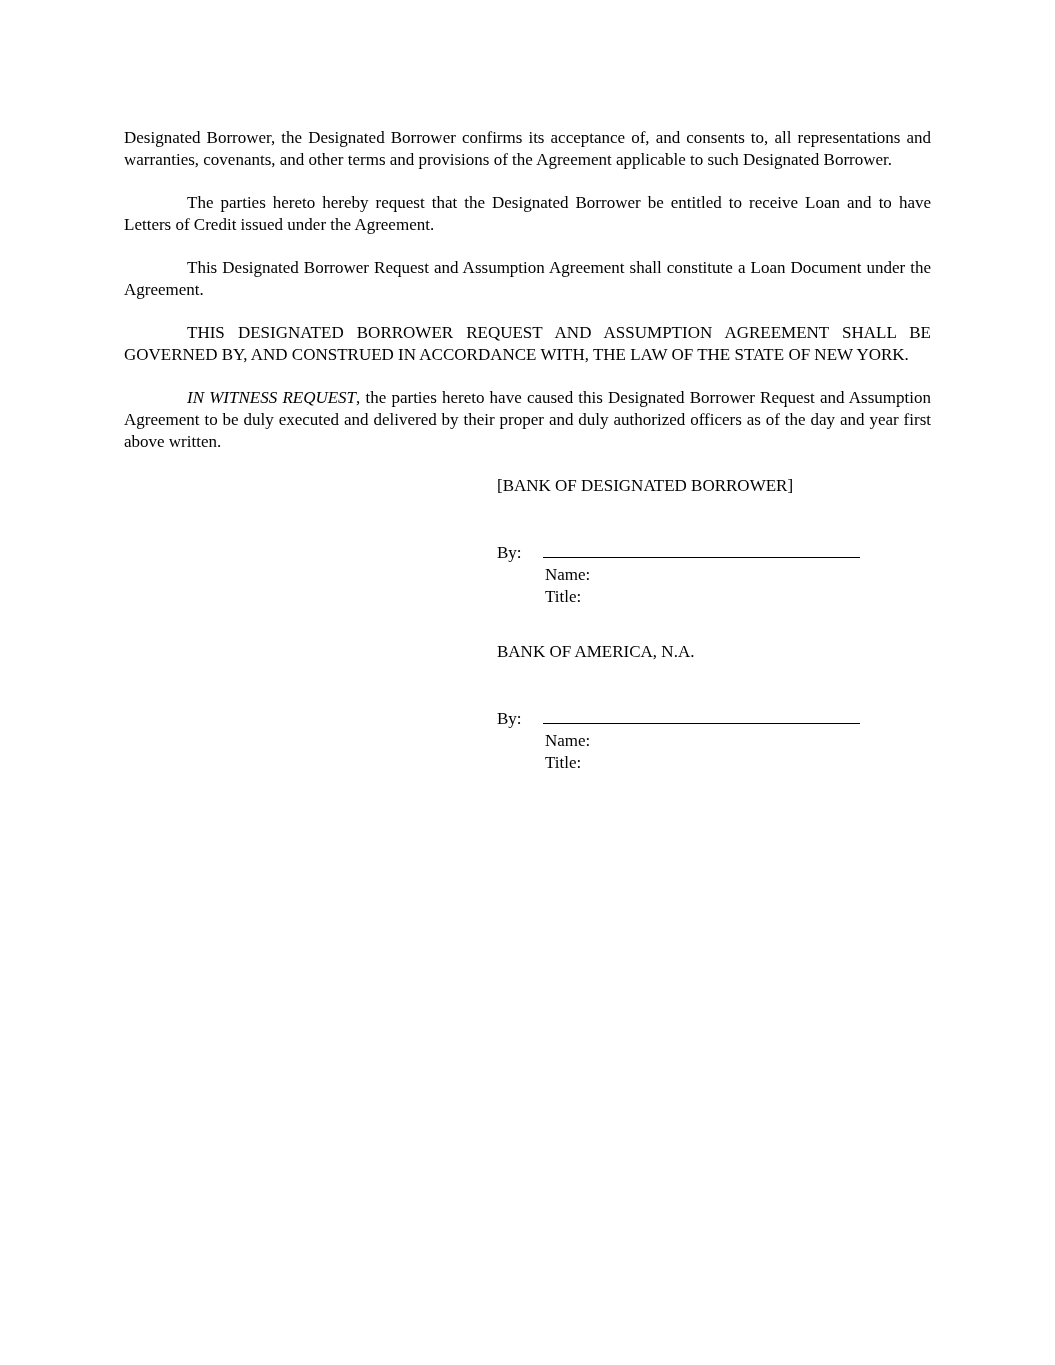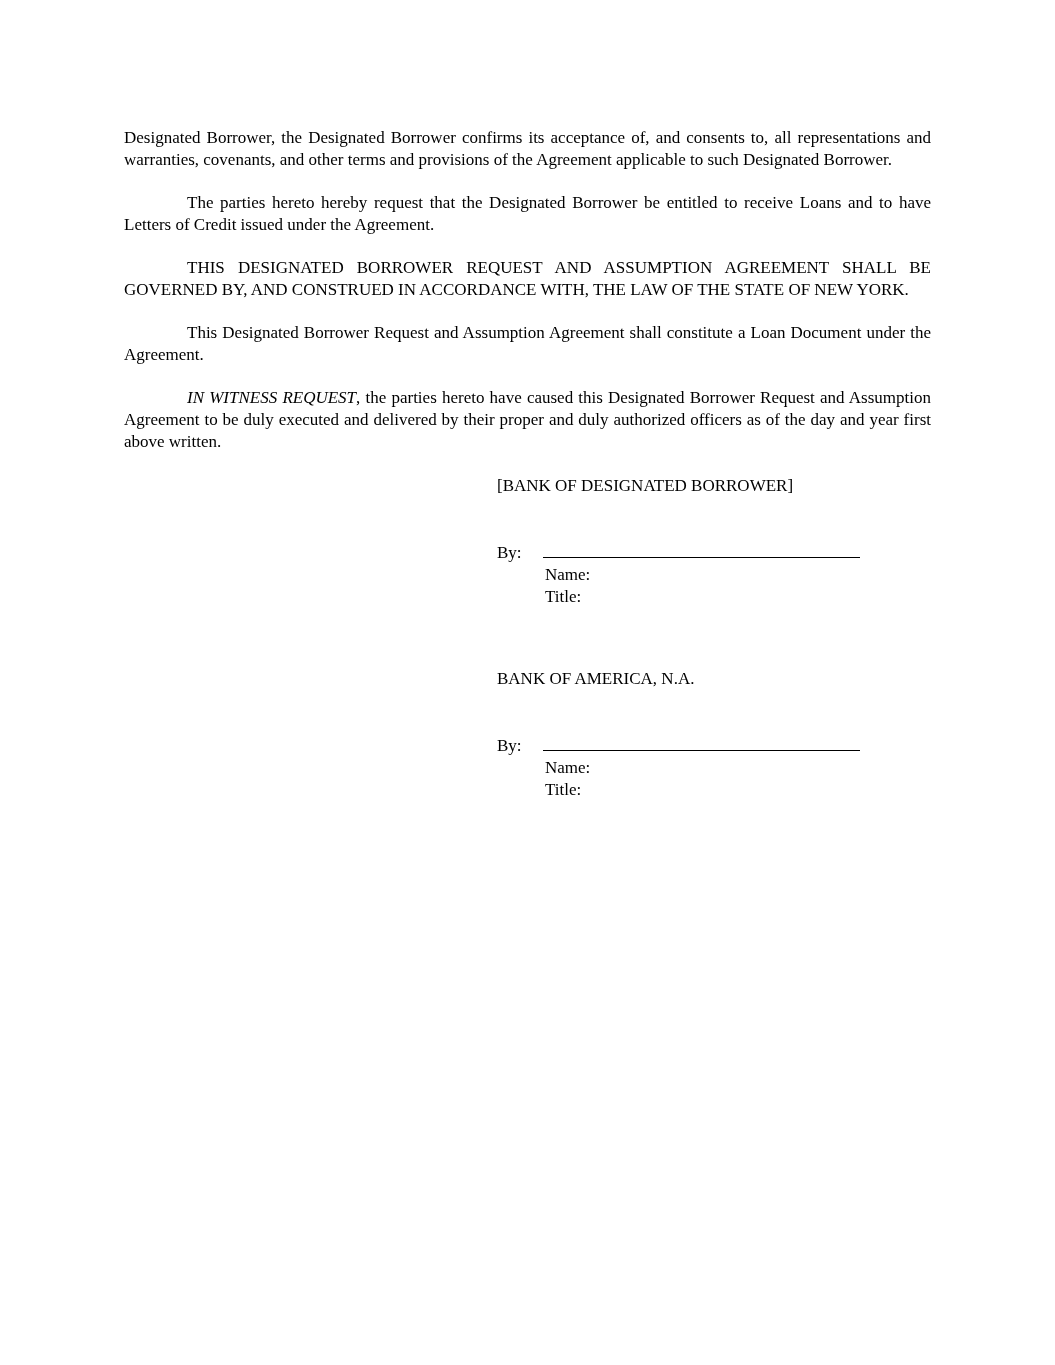--- a/index.html
+++ b/index.html
@@ -60,36 +60,36 @@
     border-bottom: 1px solid #000000;
     height: 18px;
     vertical-align: baseline;
   }
   .sig-sub {
     margin-left: 48px;
     white-space: nowrap;
     font-family: Liberation Serif, serif;
   }
   .sig-block + .sig-block {
-    margin-top: 60px;
+    margin-top: 33px;
   }
 </style>
 </head>
 <body>
 
 <div class="page">
   <div class="content">
 
     <p>Designated Borrower, the Designated Borrower confirms its acceptance of, and consents to, all representations and warranties, covenants, and other terms and provisions of the Agreement applicable to such Designated Borrower.</p>
 
-    <p class="indent">The parties hereto hereby request that the Designated Borrower be entitled to receive Loans and to have Letters of Credit issued under the Agreement.</p>
+    <p class="indent">The parties hereto hereby request that the Designated Borrower be entitled to receive Loan and to have Letters of Credit issued under the Agreement.</p>
+
+    <p class="indent">This Designated Borrower Request and Assumption Agreement shall constitute a Loan Document under the Agreement.</p>
 
     <p class="indent">THIS DESIGNATED BORROWER REQUEST AND ASSUMPTION AGREEMENT SHALL BE GOVERNED BY, AND CONSTRUED IN ACCORDANCE WITH, THE LAW OF THE STATE OF NEW YORK.</p>
-
-    <p class="indent">This Designated Borrower Request and Assumption Agreement shall constitute a Loan Document under the Agreement.</p>
 
     <p class="indent last-para"><span class="italic">IN WITNESS REQUEST</span><span>, the parties hereto have caused this Designated Borrower Request and Assumption Agreement to be duly executed and delivered by their proper and duly authorized officers as of the day and year first above written.</span></p>
 
     <div class="sig-section">
 
       <div class="sig-block">
         <div class="sig-party">[BANK OF DESIGNATED BORROWER]</div>
         <div class="by-row">
           <span class="by-label">By:</span><span class="sig-line"></span>
         </div>

